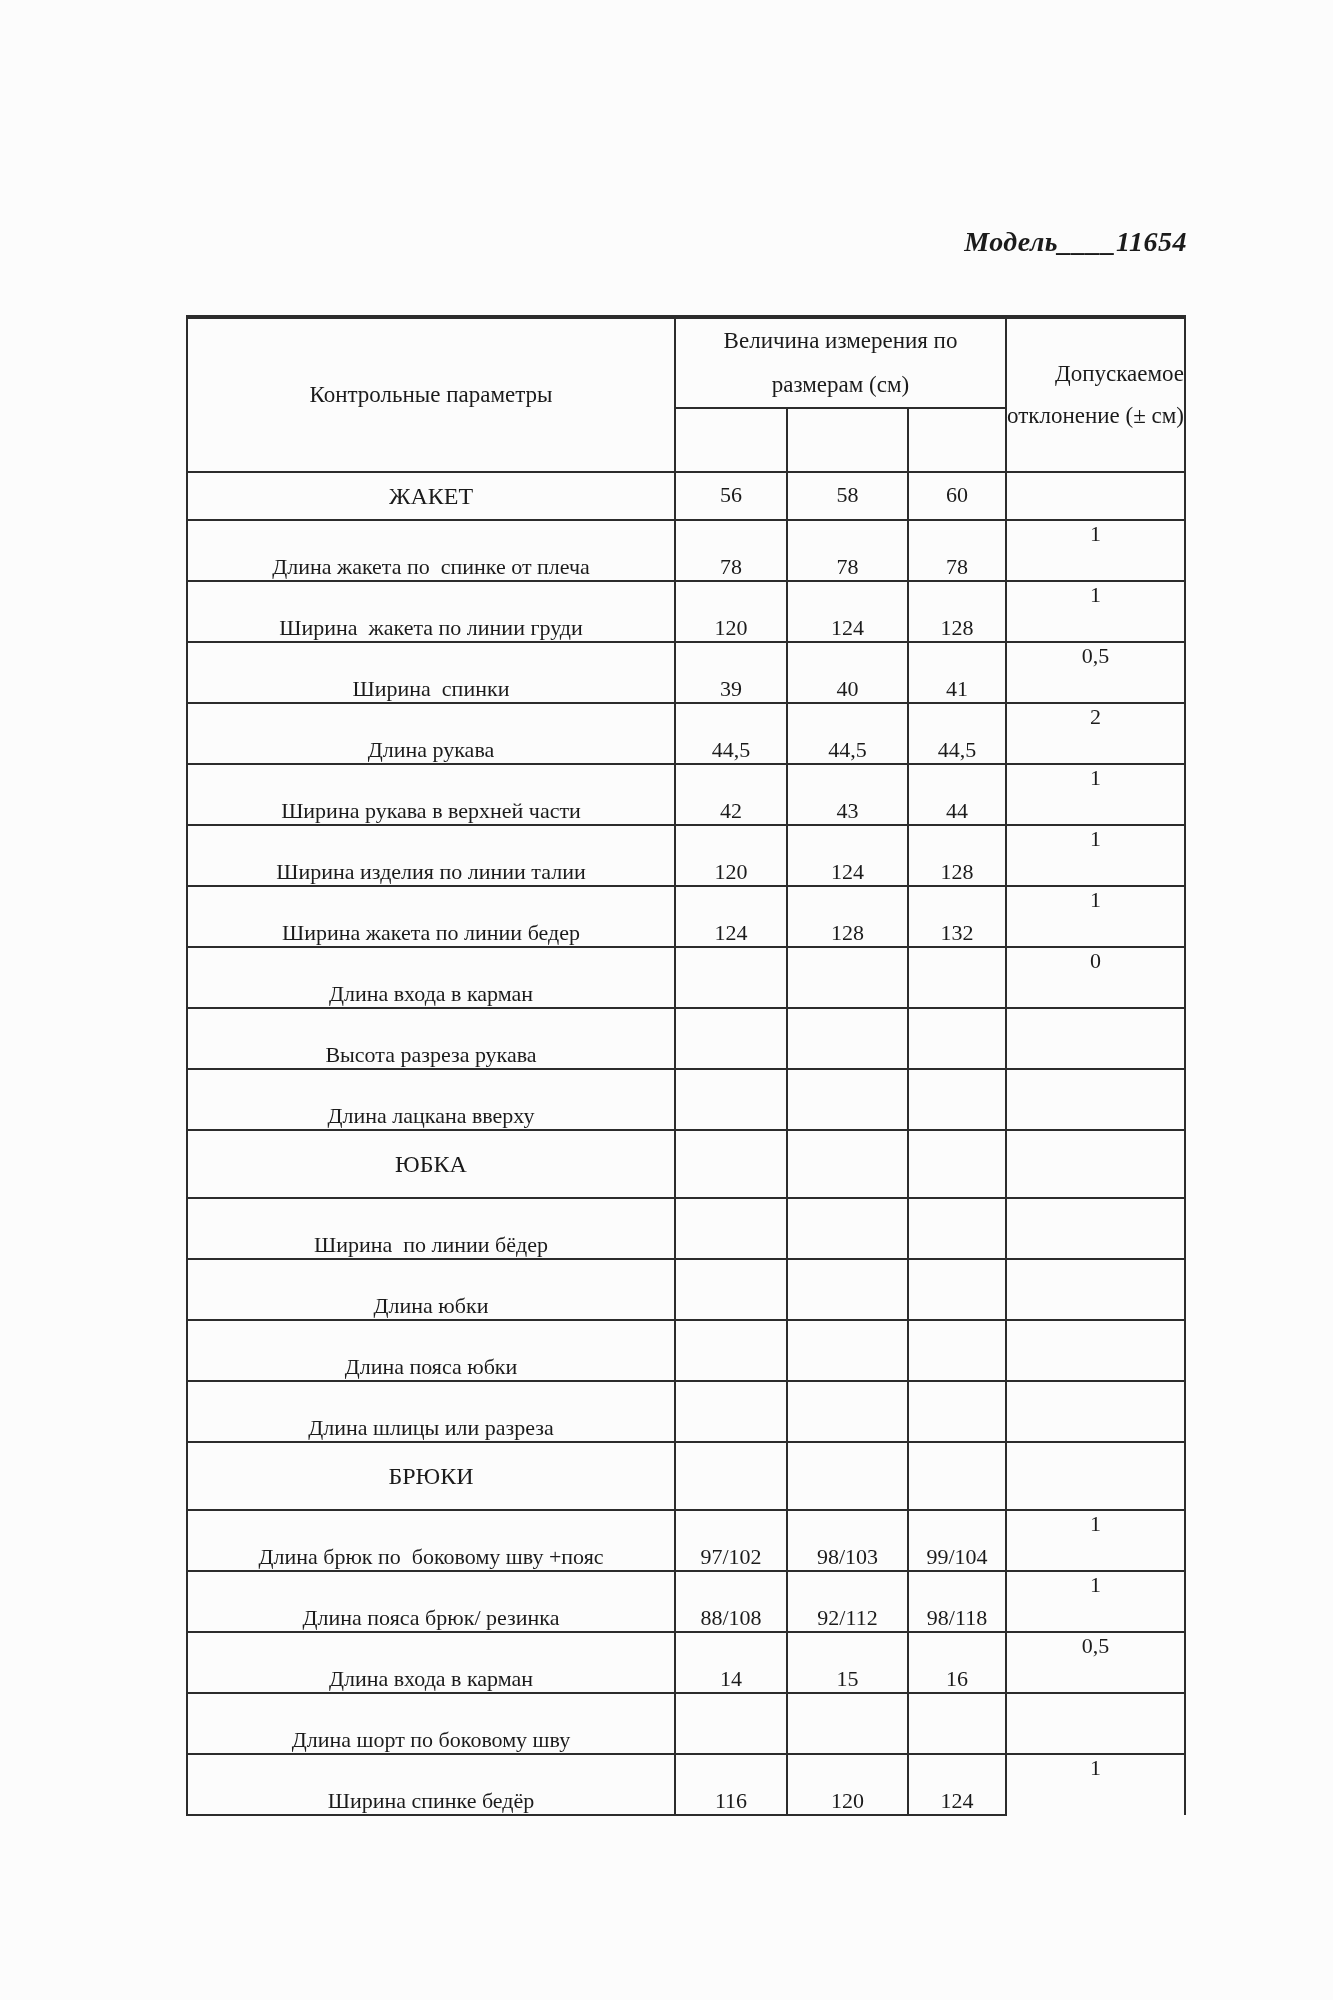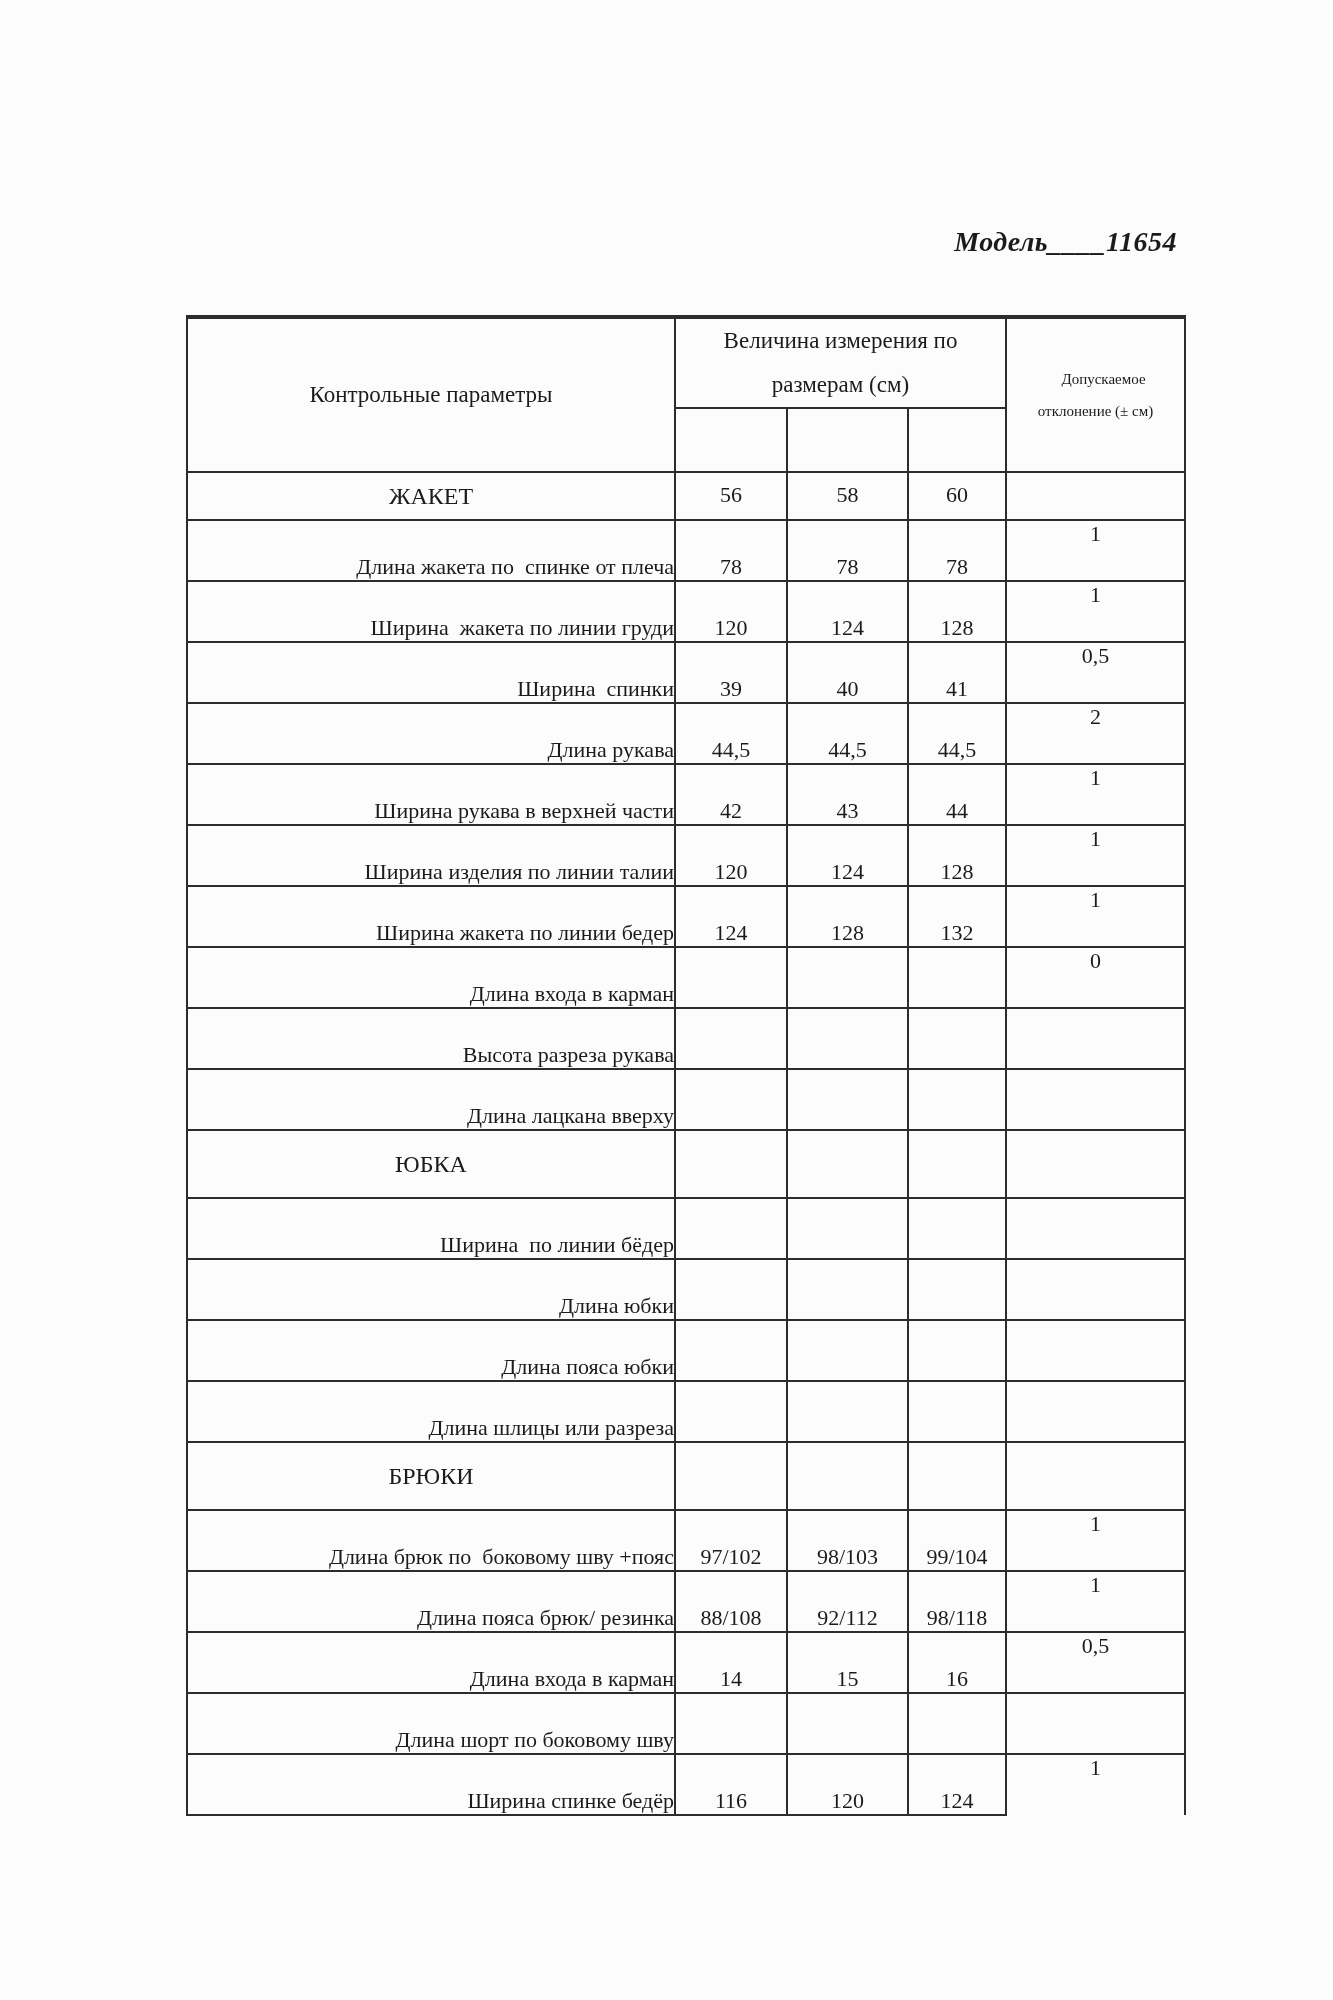--- a/index.html
+++ b/index.html
@@ -11,21 +11,21 @@
   .page {
     position:relative;
     width:1333px; height:2000px;
     background:var(--paper,#fcfcfc);
     color:var(--ink,#1b1b1b);
     overflow:hidden;
   }
   
   .model-line {
     position:absolute;
-    top:226px; right:156px;
+    top:226px; right:146px;
     font-size:28px; font-weight:bold; font-style:italic;
     letter-spacing:0.5px;
     white-space:pre;
   }
   
   .doc-title {
     position:absolute;
     top:249px; left:216px; width:998px;
     text-align:center;
     font-size:27px; font-weight:bold;
@@ -53,32 +53,32 @@
   }
   thead tr.head-span { height:90px; }
   thead tr.head-sub  { height:64px; }
   th.h-params {
     text-align:center; vertical-align:middle;
     font-size:23px;
   }
   th.h-sizes { text-align:center; vertical-align:middle; font-size:23px; }
   th.h-sizes .inner { width:250px; margin:0 auto; line-height:44px;font-family:Liberation Serif, serif; }
   th.h-tol {
-    text-align:center; vertical-align:middle;
-    font-size:15px; line-height:32px;
+    text-align:right; vertical-align:middle;
+    font-size:23px; line-height:42px;
     padding-left:11px;
   }
   th.h-tol .inner { text-indent:16px; }
   th.h-tol .inner { display:block; }
   
   tr.data { height:61px; }
   tr.section_sizes { height:48px; }
   tr.section { height:68px; }
   td.label {
-    vertical-align:bottom; text-align:right;
+    vertical-align:bottom; text-align:center;
     padding:0 0 4px 12px;
     font-size:22px;
     white-space:pre;
   }
   td.section-label {
     vertical-align:middle; text-align:center;
     font-size:24px;
     padding-right:85px;
     white-space:pre;
   }

